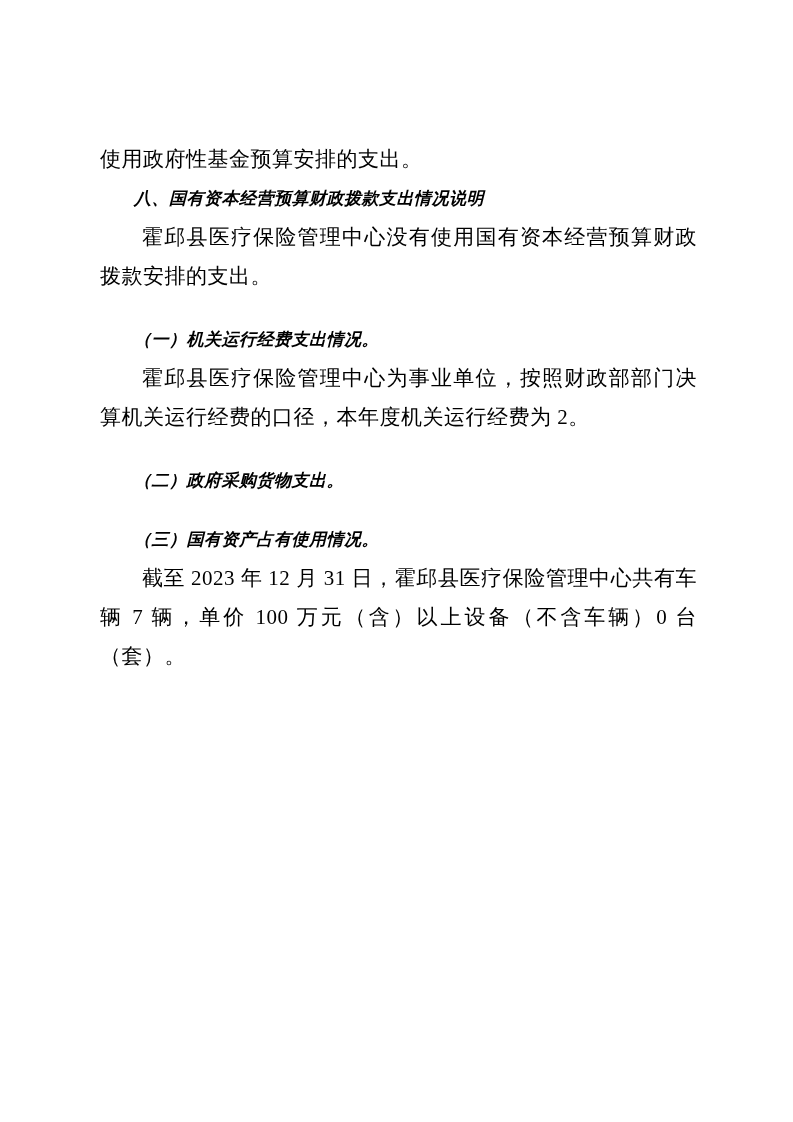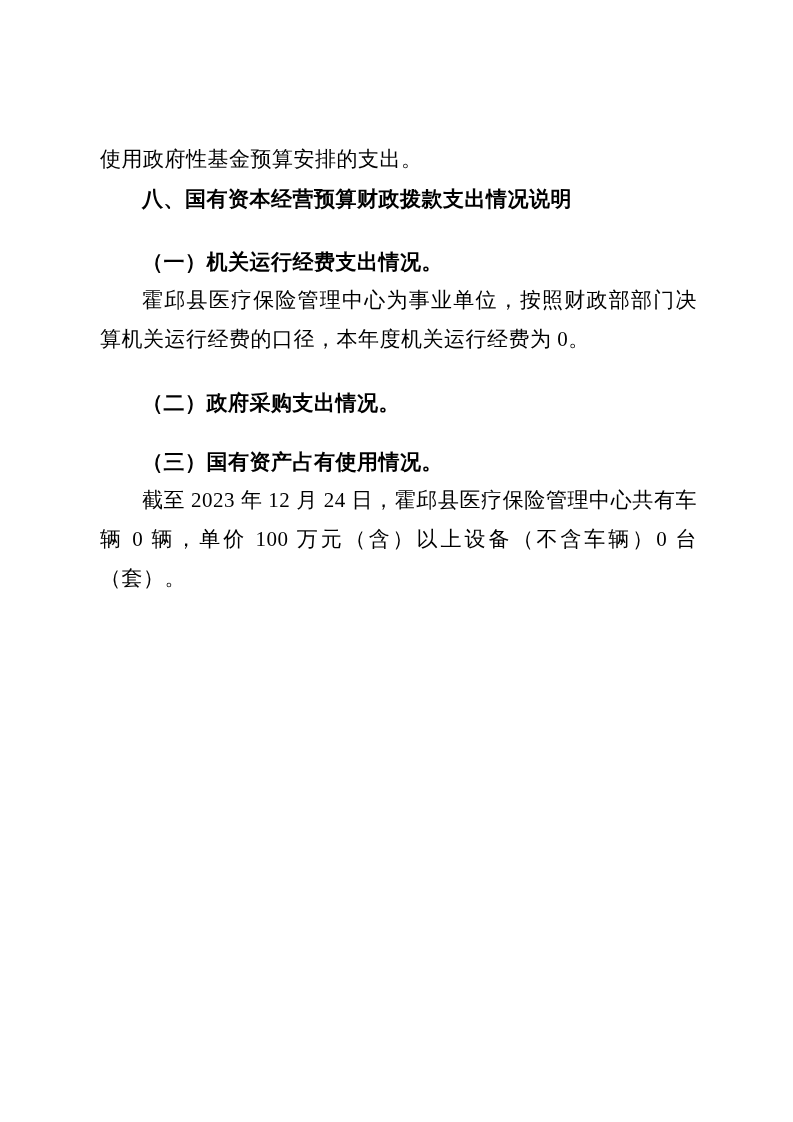--- a/index.html
+++ b/index.html
@@ -29,24 +29,25 @@
     text-align: justify;
     text-indent: 2em;
     letter-spacing: 0.5px;
   }
   .para.no-indent {
     text-indent: 0;
   }
   .heading {
     font-family: "Liberation Sans", "DejaVu Sans", sans-serif;
     font-weight: bold;
-    font-size: 21px;
+    font-size: 17px;
     line-height: 39px;
     text-indent: 2em;
     letter-spacing: 0.5px;
+    font-style: italic;
   }
   .sp-sm { margin-top: 24px; }
   .sp-lg { margin-top: 20px; }
   .page-number {
     position: absolute;
     top: 988px;
     right: 95px;
     font-family: "Liberation Serif", "DejaVu Serif", serif;
     font-size: 20px;
     color: #000000;
@@ -56,30 +57,31 @@
 </head>
 <body>
 
 <div class="page">
   <div class="content">
 
     <p class="para no-indent">使用政府性基金预算安排的支出。</p>
 
     <h2 class="heading">八、国有资本经营预算财政拨款支出情况说明</h2>
 
+    <p class="para">霍邱县医疗保险管理中心没有使用国有资本经营预算财政拨款安排的支出。</p>
 
 
     <h3 class="heading sp-sm">（一）机关运行经费支出情况。</h3>
 
-    <p class="para">霍邱县医疗保险管理中心为事业单位，按照财政部部门决算机关运行经费的口径，本年度机关运行经费为 0。</p>
+    <p class="para">霍邱县医疗保险管理中心为事业单位，按照财政部部门决算机关运行经费的口径，本年度机关运行经费为 2。</p>
 
-    <h3 class="heading sp-sm">（二）政府采购支出情况。</h3>
+    <h3 class="heading sp-sm">（二）政府采购货物支出。</h3>
 
 
     <h3 class="heading sp-lg">（三）国有资产占有使用情况。</h3>
 
-    <p class="para">截至 2023 年 12 月 24 日，霍邱县医疗保险管理中心共有车辆 0 辆，单价 100 万元（含）以上设备（不含车辆）0 台（套）。</p>
+    <p class="para">截至 2023 年 12 月 31 日，霍邱县医疗保险管理中心共有车辆 7 辆，单价 100 万元（含）以上设备（不含车辆）0 台（套）。</p>
 
 
   </div>
 
   <div class="page-number">-18-</div>
 </div>
 
 </body></html>

